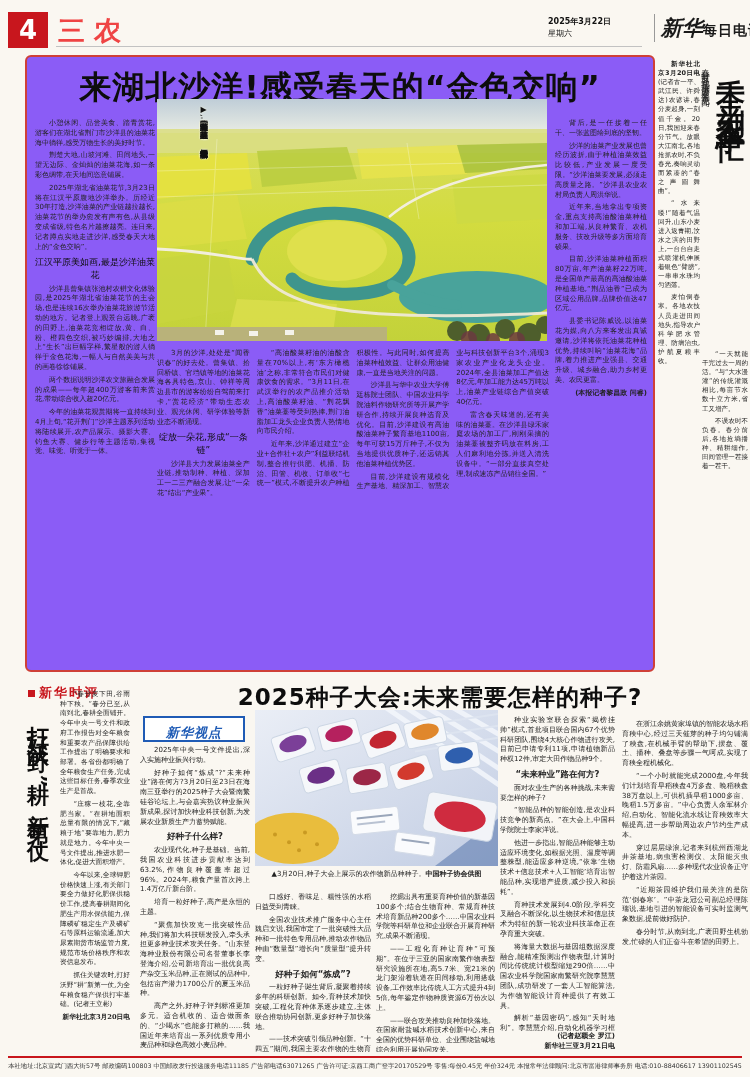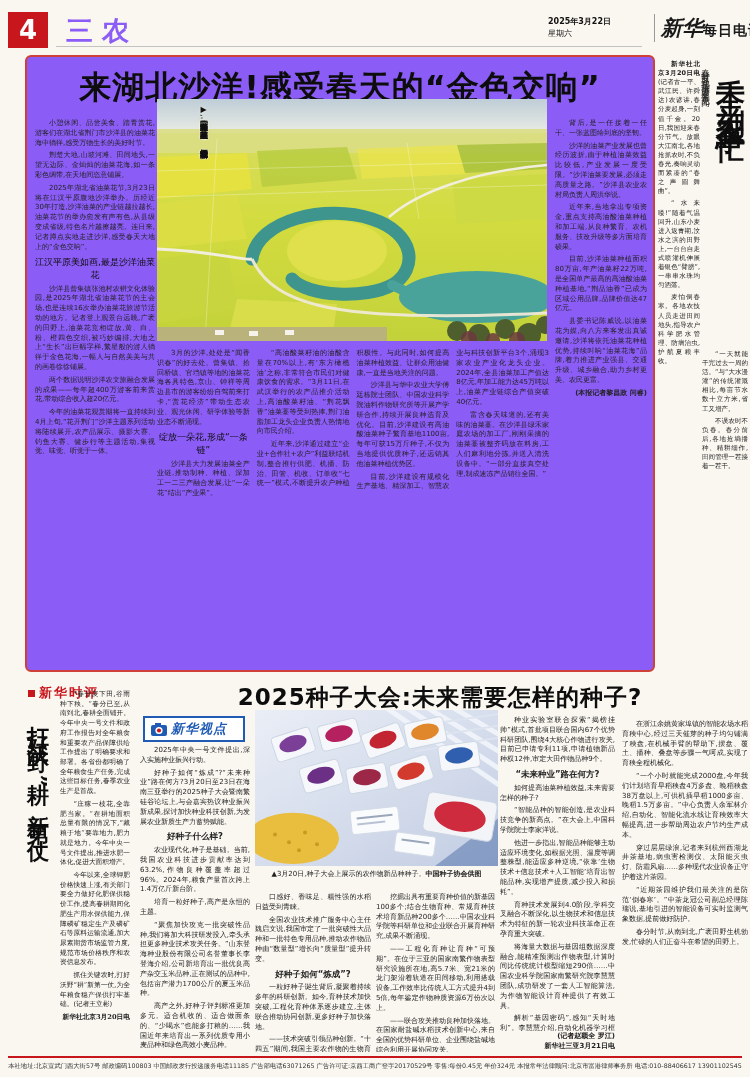--- a/index.html
+++ b/index.html
@@ -7,21 +7,21 @@
        font-family:"DejaVu Sans","Liberation Sans",sans-serif;color:#151515;}
   .abs{position:absolute;}
   .jtext{text-align:justify;overflow:hidden;}
   .jtext p{margin:0 0 3px 0;text-indent:2em;}
   .f70{font-size:7px;line-height:1.4;color:#232323;}
   .f65{font-size:6.5px;line-height:1.4;color:#232323;}
   .f66i{font-size:6.7px;line-height:1.45;color:#232323;font-family:"DejaVu Serif","Liberation Serif",serif;}
   
   .pagenum{left:8px;top:12px;width:40px;height:36px;background:#c8161d;color:#fff;
            font-weight:900;font-size:26px;text-align:center;line-height:36px;}
-  .section{left:66px;top:13px;font-size:27px;font-weight:900;color:#8b5cf6;letter-spacing:9px;}
+  .section{left:58px;top:13px;font-size:27px;font-weight:900;color:#ef4444;letter-spacing:9px;}
   .hrule{left:56px;top:46px;width:586px;height:1px;background:#c2c2c2;}
   .dateblk{left:548px;top:16px;width:100px;text-align:left;font-size:8px;line-height:1.5;color:#111;}
   .vdiv{left:654px;top:14px;width:1px;height:28px;background:#999;}
   .masthead{left:661px;top:14px;white-space:nowrap;}
   .mh-script{font-family:"DejaVu Serif","Liberation Serif",serif;font-style:italic;font-weight:900;font-size:21px;color:#1a1a1a;}
   .mh-rest{font-weight:900;font-size:14px;color:#1a1a1a;letter-spacing:1px;}
   
   .mainbox{left:25px;top:55px;width:626px;height:613px;border:2px solid #cf4038;border-radius:6px;background:#8b5cf6;}
   .main-headline{margin:9px 6px 2px 6px;text-align:center;font-size:32px;font-weight:900;letter-spacing:1px;color:#0d0d0d;}
   .subhead{font-weight:400;font-size:9px;text-align:center;text-indent:0!important;margin:4px 0 3px 0;color:#0d0d0d;}
@@ -38,21 +38,21 @@
   .vtitle{writing-mode:vertical-rl;font-size:29px;font-weight:900;letter-spacing:9px;
           font-family:"DejaVu Serif","Liberation Serif",serif;color:#0d0d0d;}
   
   .shiping-tag{color:#c8161d;font-weight:900;font-size:13px;letter-spacing:2px;}
   .shiping-sq{display:inline-block;width:7px;height:7px;background:#c8161d;margin-right:4px;}
   .ctitle{writing-mode:vertical-rl;font-size:22px;font-weight:900;letter-spacing:9px;
           font-family:"DejaVu Serif","Liberation Serif",serif;color:#0d0d0d;}
   
   .seed-headline{text-align:center;font-size:23px;font-weight:900;letter-spacing:1px;color:#0d0d0d;}
   .vp-logo{display:flex;align-items:center;gap:4px;border:2px solid #1f5bb5;background:#fff;
-           padding:2px 6px;width:86px;height:18px;}
+           padding:2px 6px;width:86px;height:18px;flex-direction:column;}
   .vp-text{color:#1f5bb5;font-weight:900;font-style:italic;font-size:13px;letter-spacing:1px;white-space:nowrap;}
   .seed-sub{font-weight:900;font-size:8.5px;text-align:center;margin:4px 0 3px 0;}
   .capline{font-size:7px;line-height:1.35;color:#222;}
   .capline b{font-weight:900;}
   .col4wrap{display:flex;flex-direction:column;}
   .col4wrap .grow{flex:1;overflow:hidden;}
   
   .redline{left:8px;top:1056px;width:734px;height:2px;background:#c8161d;}
   .footer{left:8px;top:1062px;width:734px;text-align:center;font-size:6.3px;color:#333;}
 </style>
@@ -344,21 +344,21 @@
     </div>
 </div>
 
 <div class="abs jtext f70 col4wrap" style="left:500px;top:716px;width:115px;height:336px;">
   <div class="grow">
     <div>
         <p>种业实验室联合探索“揭榜挂帅”模式,首批项目联合国内67个优势科研团队,围绕4大核心作物进行攻关,目前已申请专利11项,申请植物新品种权12件,审定大田作物品种9个。</p>
       </div>
     <div class="seed-sub">“未来种业”路在何方?</div>
     <div>
-        <p>如何提高油菜种植效益,未来需要怎样的种子?</p>
+        <p>面对农业生产的各种挑战,未来需要怎样的种子?</p>
         <p>“智能品种的智能创造,是农业科技竞争的新高点。”在大会上,中国科学院院士李家洋说。</p>
         <p>他进一步指出,智能品种能够主动适应环境变化,如根据光照、温度等调整株型,能适应多种逆境,“依靠‘生物技术+信息技术+人工智能’培育出智能品种,实现增产提质,减少投入和损耗”。</p>
         <p>育种技术发展到4.0阶段,学科交叉融合不断深化,以生物技术和信息技术为特征的新一轮农业科技革命正在孕育重大突破。</p>
         <p>将海量大数据与基因组数据深度融合,能精准预测出作物表型,计算时间比传统统计模型缩短290倍……中国农业科学院国家南繁研究院李慧慧团队,成功研发了一套人工智能算法,为作物智能设计育种提供了有效工具。</p>
         <p>解析“基因密码”,感知“天时地利”。李慧慧介绍,自动化机器学习框架不仅能够读取作物的遗传信息,还能综合气候、土壤等环境因素,预测出作物产量、品质等关键性状,提高育种预测准确性。</p>
       </div>
   </div>
   <p class="byline" style="margin:0;">(记者赵颖全 罗江)</p>
   <p class="byline" style="margin:0;">新华社三亚3月21日电</p>
 </div>

